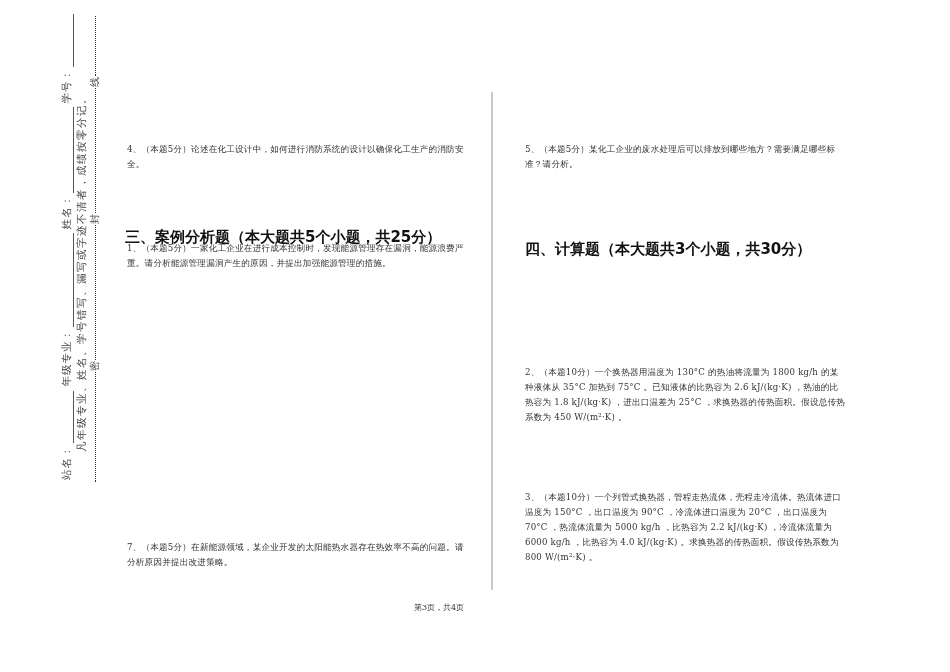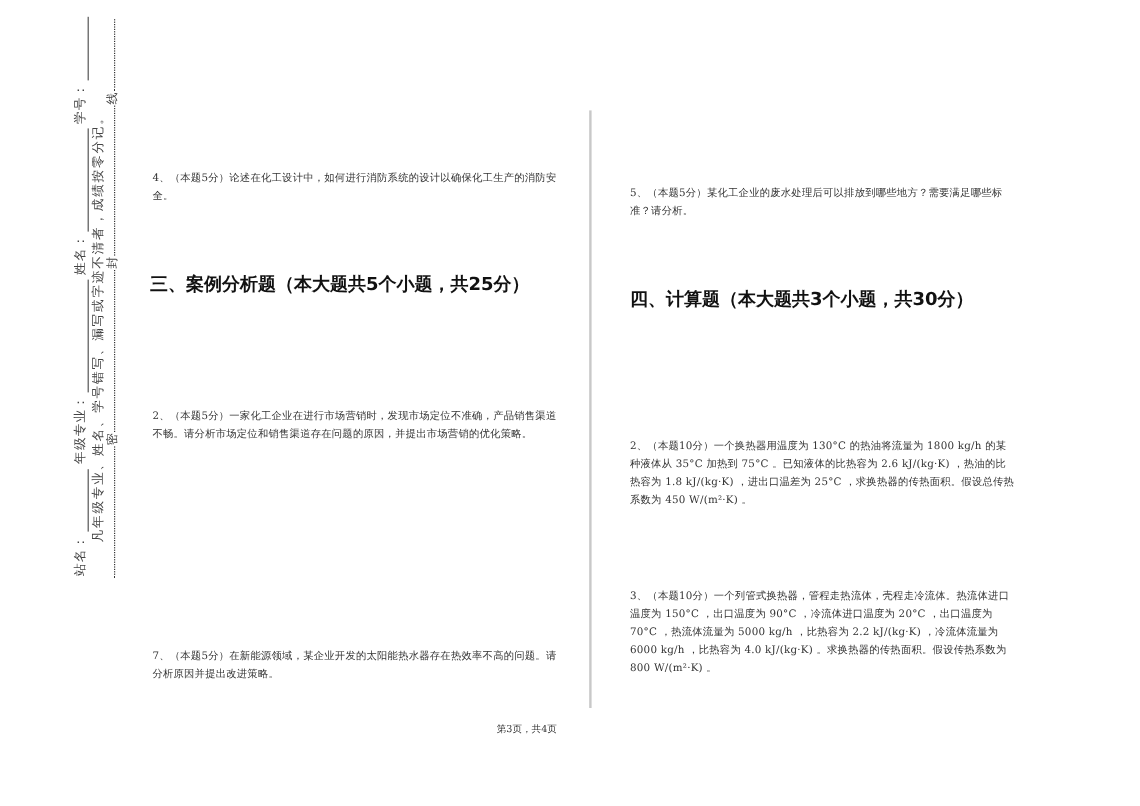--- a/index.html
+++ b/index.html
@@ -55,25 +55,25 @@
     <span class="dots" style="flex:0 0 135px"></span>
     <span class="ch">封</span>
     <span class="dots" style="flex:0 0 125px"></span>
     <span class="ch">线</span>
     <span class="dots" style="flex:0 0 60px"></span>
   </div>
 
   <div class="q left-q" style="top:142px">4、（本题5分）论述在化工设计中，如何进行消防系统的设计以确保化工生产的消防安全。</div>
 
   <div class="sec-title" style="left:125px; top:228px">三、案例分析题（本大题共5个小题，共25分）</div>
-  <div class="q left-q" style="top:340px">2、（本题5分）一家化工企业在进行市场营销时，发现市场定位不准确，产品销售渠道不畅。请分析市场定位和销售渠道存在问题的原因，并提出市场营销的优化策略。</div>
+  <div class="q left-q" style="top:241px">1、（本题5分）一家化工企业在进行成本控制时，发现能源管理存在漏洞，能源浪费严重。请分析能源管理漏洞产生的原因，并提出加强能源管理的措施。</div>
   <div class="q left-q" style="top:540px">7、（本题5分）在新能源领域，某企业开发的太阳能热水器存在热效率不高的问题。请分析原因并提出改进策略。</div>
 
   <div class="divider"></div>
 
-  <div class="q right-q" style="top:154px">5、（本题5分）某化工企业的废水处理后可以排放到哪些地方？需要满足哪些标准？请分析。</div>
+  <div class="q right-q" style="top:142px">5、（本题5分）某化工企业的废水处理后可以排放到哪些地方？需要满足哪些标准？请分析。</div>
 
   <div class="sec-title" style="left:525px; top:240px">四、计算题（本大题共3个小题，共30分）</div>
   <div class="q right-q" style="top:365px">2、（本题10分）一个换热器用温度为 130°C 的热油将流量为 1800 kg/h 的某种液体从 35°C 加热到 75°C 。已知液体的比热容为 2.6 kJ/(kg·K) ，热油的比热容为 1.8 kJ/(kg·K) ，进出口温差为 25°C ，求换热器的传热面积。假设总传热系数为 450 W/(m²·K) 。</div>
   <div class="q right-q" style="top:490px">3、（本题10分）一个列管式换热器，管程走热流体，壳程走冷流体。热流体进口温度为 150°C ，出口温度为 90°C ，冷流体进口温度为 20°C ，出口温度为 70°C ，热流体流量为 5000 kg/h ，比热容为 2.2 kJ/(kg·K) ，冷流体流量为 6000 kg/h ，比热容为 4.0 kJ/(kg·K) 。求换热器的传热面积。假设传热系数为 800 W/(m²·K) 。</div>
 
   <div class="footer">第3页，共4页</div>
 </div>
 
 </body></html>

